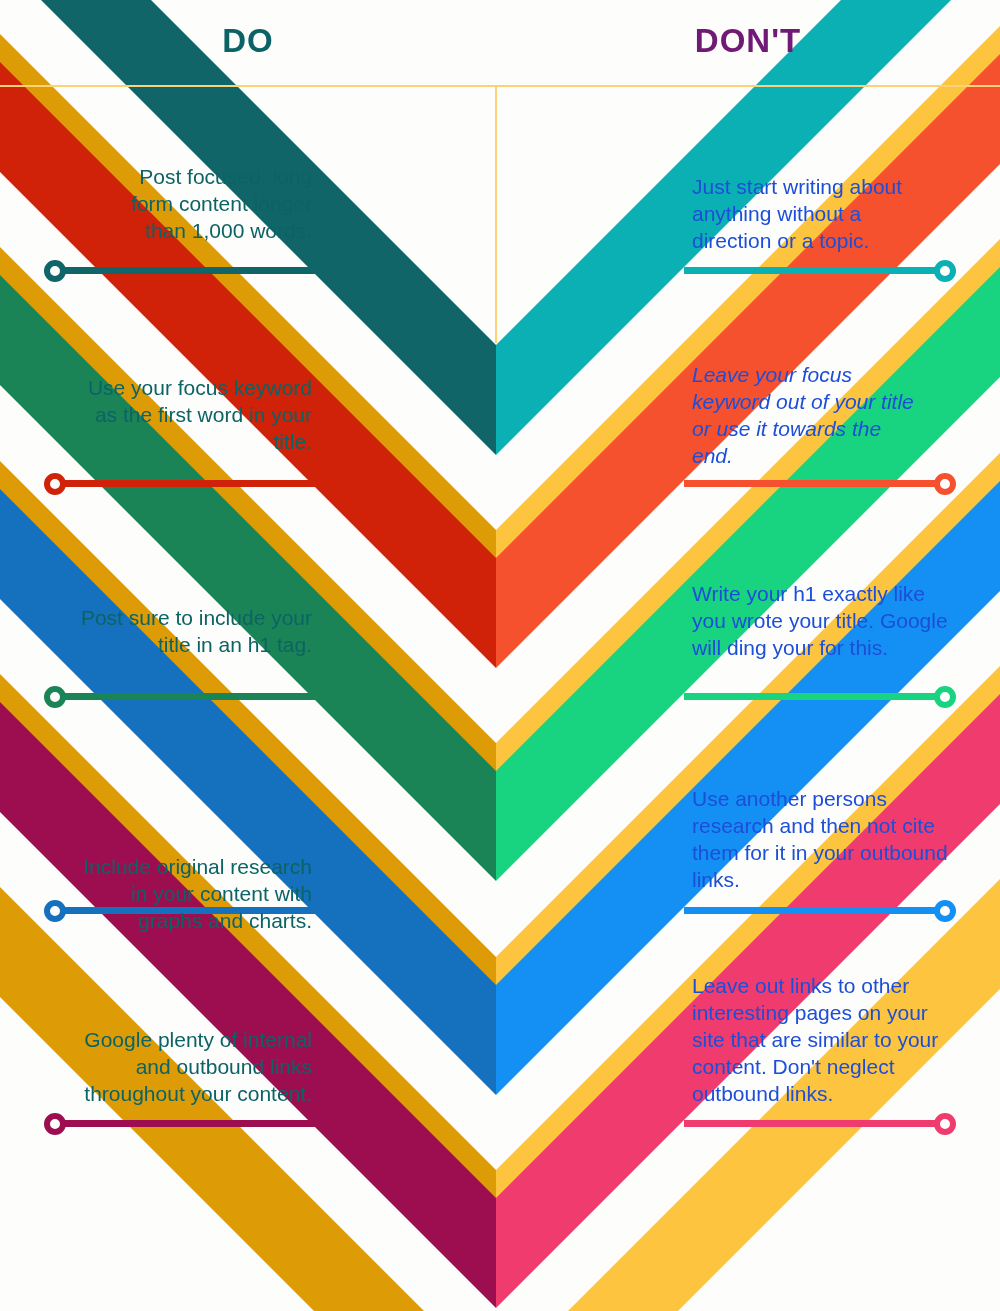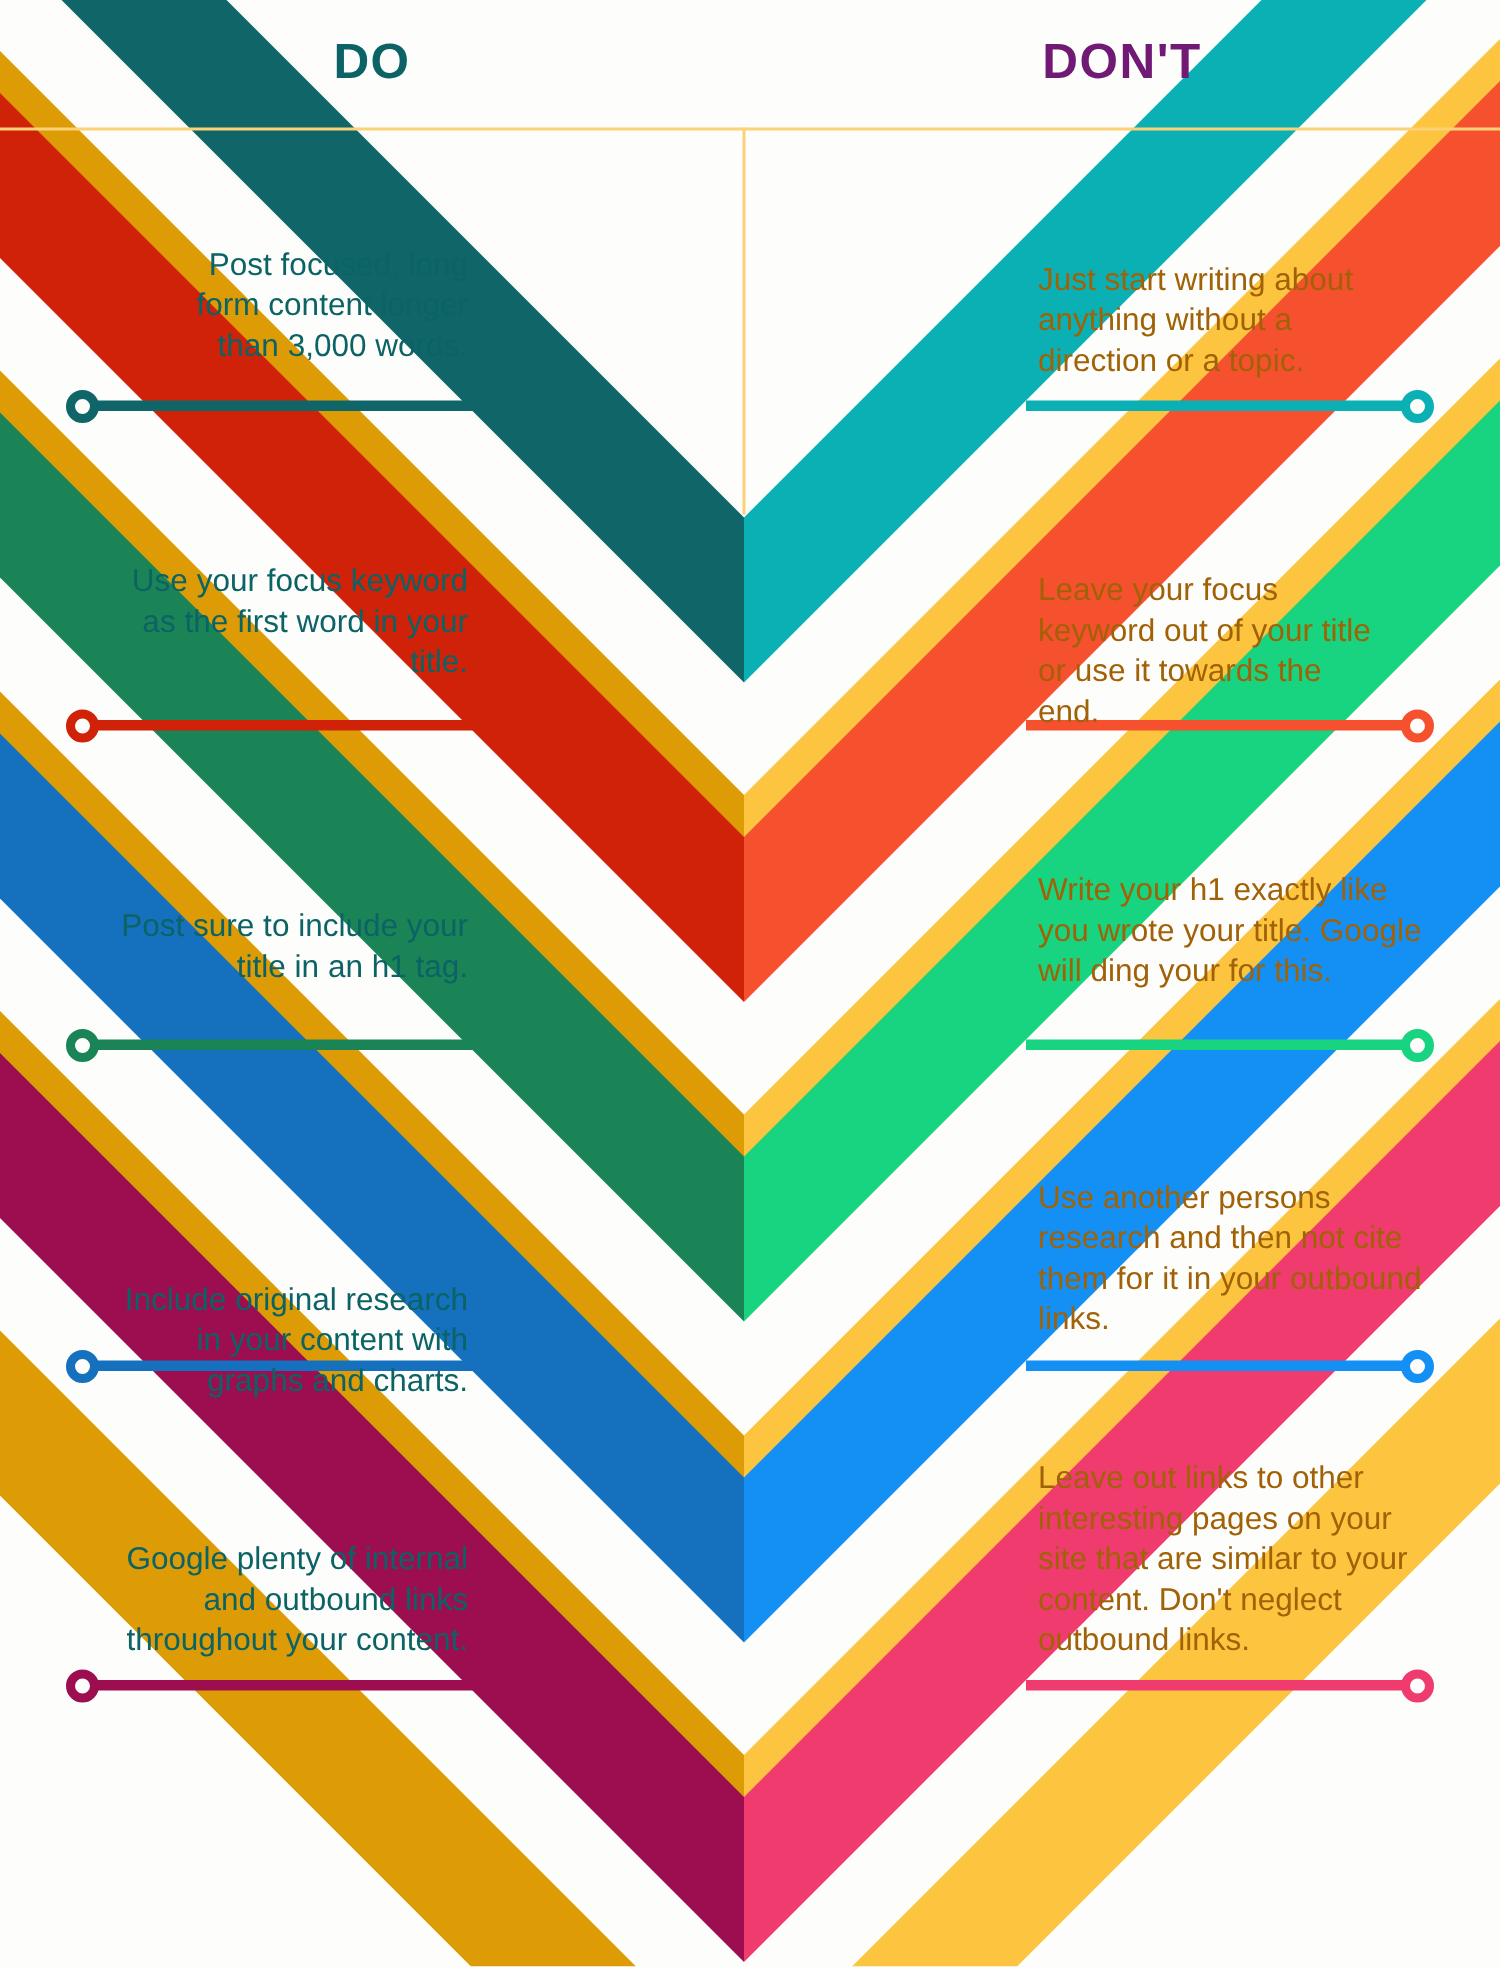--- a/index.html
+++ b/index.html
@@ -83,21 +83,21 @@
     white-space:pre-line;
   }
   .txt.left {
     right:688px;
     text-align:right;
     color:#0c6365;
   }
   .txt.right {
     left:692px;
     text-align:left;
-    color:#a16207;
+    color:#1d4ed8;
   }
 </style>
 </head>
 <body>
 
 <div id="stage">
 
   <svg id="chevrons" viewBox="0 0 1000 1311">
       <path d="M 496 345 L -64 -215 L -64 -105 L 496 455 Z" fill="#106568"></path>
       <path d="M 496 345 L 1056 -215 L 1056 -105 L 496 455 Z" fill="#0bb0b5"></path>
@@ -129,36 +129,36 @@
   <div id="rows">
       <div class="row" style="top: 0px;">
         <div class="conn left" style="top: 267px; background: rgb(16, 101, 104);">
           <div class="dot left" style="border-color: rgb(16, 101, 104);"></div>
         </div>
         <div class="conn right" style="top: 267px; background: rgb(11, 176, 181);">
           <div class="dot right" style="border-color: rgb(11, 176, 181);"></div>
         </div>
         <div class="txt left" style="top: 163px;">Post focused, long
 form content longer
-than 3,000 words.</div>
+than 1,000 words.</div>
         <div class="txt right" style="top: 173px;">Just start writing about
 anything without a
 direction or a topic.</div>
       </div>
       <div class="row" style="top: 0px;">
         <div class="conn left" style="top: 480px; background: rgb(207, 34, 8);">
           <div class="dot left" style="border-color: rgb(207, 34, 8);"></div>
         </div>
         <div class="conn right" style="top: 480px; background: rgb(246, 81, 46);">
           <div class="dot right" style="border-color: rgb(246, 81, 46);"></div>
         </div>
         <div class="txt left" style="top: 374px;">Use your focus keyword
 as the first word in your
 title.</div>
-        <div class="txt right" style="top: 380px;">Leave your focus
+        <div class="txt right" style="top: 361px; font-style: italic;">Leave your focus
 keyword out of your title
 or use it towards the
 end.</div>
       </div>
       <div class="row" style="top: 0px;">
         <div class="conn left" style="top: 693px; background: rgb(27, 132, 87);">
           <div class="dot left" style="border-color: rgb(27, 132, 87);"></div>
         </div>
         <div class="conn right" style="top: 693px; background: rgb(24, 211, 127);">
           <div class="dot right" style="border-color: rgb(24, 211, 127);"></div>

